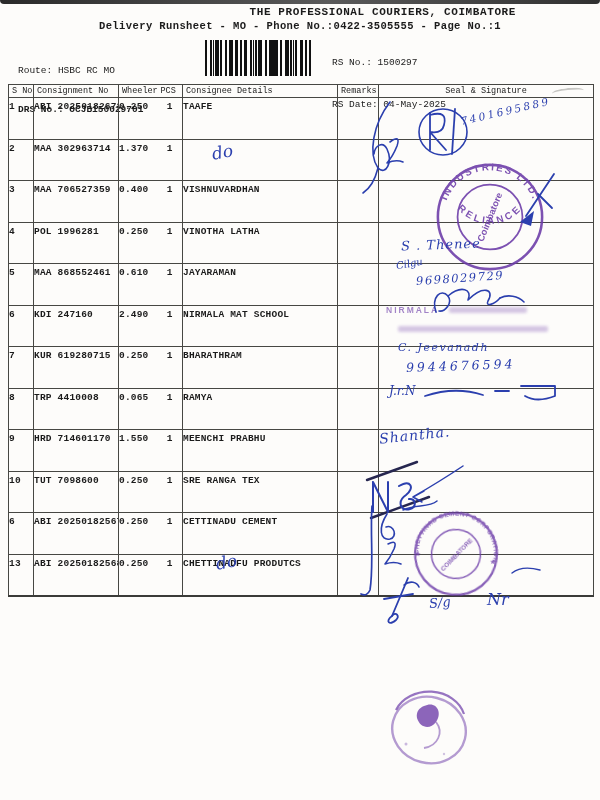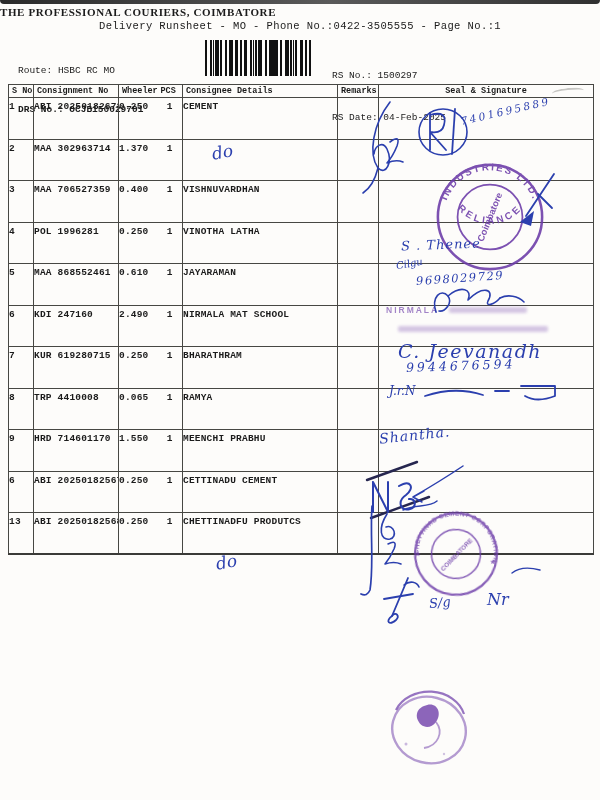--- a/index.html
+++ b/index.html
@@ -9,40 +9,40 @@
     font-family:"Liberation Mono","DejaVu Sans Mono",monospace;
     color:var(--text,#1b1b1b);
   }
   
   .scan-topbar{position:absolute;left:0;top:0;width:600px;height:4px;
     background:linear-gradient(90deg,#2a2a2a,#5a5a5a 55%,#303030);
     border-radius:0 0 4px 4px;}
   .scan-smudge{position:absolute;left:552px;top:88px;width:32px;height:6px;
     border-top:2px solid #9a9a96;opacity:.55;transform:rotate(-6deg);border-radius:50%;}
   
-  .doc-title{position:absolute;left:0;top:6px;width:516px;text-align:left;
-    font-weight:bold;font-size:11px;letter-spacing:.6px;white-space:nowrap;font-family:Liberation Serif, serif;}
+  .doc-title{position:absolute;left:0;top:6px;width:516px;text-align:right;
+    font-weight:bold;font-size:11px;letter-spacing:.6px;white-space:nowrap;}
   .doc-subtitle{position:absolute;left:0;top:20px;width:600px;text-align:center;
-    font-weight:normal;font-size:10.5px;letter-spacing:.4px;white-space:nowrap;}
+    font-weight:bold;font-size:10.5px;letter-spacing:.4px;white-space:nowrap;}
   .info-left{position:absolute;left:18px;top:38px;font-size:9.5px;line-height:13px;white-space:pre;}
   .info-left .b{font-weight:bold;}
-  .info-right{position:absolute;left:332px;top:41px;font-size:9.5px;line-height:14px;white-space:pre;}
+  .info-right{position:absolute;left:332px;top:28px;font-size:9.5px;line-height:14px;white-space:pre;}
   .barcode{position:absolute;left:205px;top:40px;width:106px;height:36px;
     background-image:
       repeating-linear-gradient(90deg,#111 0 2px,transparent 2px 5px),
       repeating-linear-gradient(90deg,#111 0 1px,transparent 1px 8px),
       repeating-linear-gradient(90deg,transparent 0 11px,#111 11px 14px);}
   
   .runsheet{position:absolute;left:8px;top:84px;width:585px;
     border-collapse:collapse;table-layout:fixed;}
   .runsheet th,.runsheet td{border:1px solid #474743;padding:0;vertical-align:top;overflow:hidden;}
   .runsheet{border:1.5px solid #3b3b38;border-bottom:2px solid #3b3b38;}
   .runsheet thead tr{height:13px;}
   .runsheet tbody tr{height:41.5px;}
-  .runsheet th{font-size:8.5px;font-weight:bold;text-align:left;padding:1px 0 0 3px;white-space:nowrap;}
+  .runsheet th{font-size:8.5px;font-weight:normal;text-align:left;padding:1px 0 0 3px;white-space:nowrap;}
   .runsheet th.c-seal{text-align:center;padding-left:0;}
   .runsheet td{font-size:9.5px;font-weight:bold;padding-top:3px;white-space:nowrap;letter-spacing:.2px;}
   .c-sno{padding-left:4px;}
   .c-con{padding-left:3px;}
   .c-wt{padding-left:3px;border-right:none !important;}
   .c-pcs{text-align:center;border-left:none !important;}
   .c-cons{padding-left:9px;}
   
   .annotations{position:absolute;left:0;top:0;width:600px;height:800px;pointer-events:none;}
   .hw{position:absolute;font-family:"DejaVu Serif",serif;font-style:italic;
@@ -70,21 +70,21 @@
 
 <div class="info-left">
   <div>Route: HSBC RC MO</div>
   <div class="b">DRS No.: OCJB150029701</div>
 </div>
 
 <div class="barcode"></div>
 
 <div class="info-right">
   <div>RS No.: 1500297</div>
-  <div>RS Date: 04-Feb-2025</div>
+  <div>RS Date: 04-May-2025</div>
 </div>
 
 <table class="runsheet">
   <colgroup>
     <col style="width:25px">
       <col style="width:85px">
       <col style="width:39px">
       <col style="width:25px">
     <col style="width:155px">
       <col style="width:41px">
@@ -100,21 +100,21 @@
       <th>Remarks</th>
       <th class="c-seal">Seal &amp; Signature</th>
     </tr>
   </thead>
   <tbody>
   <tr>
     <td class="c-sno">1</td>
     <td class="c-con">ABI 20250182678</td>
     <td class="c-wt">0.250</td>
     <td class="c-pcs">1</td>
-    <td class="c-cons">CEMENT</td>
+    <td class="c-cons">TAAFE</td>
     <td class="c-rem"></td>
     <td class="c-seal"></td>
   </tr>
 
   <tr>
     <td class="c-sno">2</td>
     <td class="c-con">MAA 302963714</td>
     <td class="c-wt">1.370</td>
     <td class="c-pcs">1</td>
     <td class="c-cons"></td>
@@ -185,20 +185,29 @@
   <tr>
     <td class="c-sno">9</td>
     <td class="c-con">HRD 714601170</td>
     <td class="c-wt">1.550</td>
     <td class="c-pcs">1</td>
     <td class="c-cons">MEENCHI PRABHU</td>
     <td class="c-rem"></td>
     <td class="c-seal"></td>
   </tr>
 
+  <tr>
+    <td class="c-sno">10</td>
+    <td class="c-con">TUT 7098600</td>
+    <td class="c-wt">0.250</td>
+    <td class="c-pcs">1</td>
+    <td class="c-cons">SRE RANGA TEX</td>
+    <td class="c-rem"></td>
+    <td class="c-seal"></td>
+  </tr>
 
   <tr>
     <td class="c-sno">6</td>
     <td class="c-con">ABI 20250182567</td>
     <td class="c-wt">0.250</td>
     <td class="c-pcs">1</td>
     <td class="c-cons">CETTINADU CEMENT</td>
     <td class="c-rem"></td>
     <td class="c-seal"></td>
   </tr>
@@ -267,21 +276,21 @@
     <span class="blurbar" style="width:78px;"></span><br>
     <span class="blurbar" style="width:150px;margin-left:12px;margin-top:3px;"></span>
   </div>
 
   <svg class="svgabs" style="left:428px;top:284px;" width="105" height="38" viewBox="0 0 105 38">
     <path class="ink" stroke-width="1.6" d="M8,28 C3,13 13,4 20,12 C25,19 17,28 11,27"></path>
     <path class="ink" stroke-width="1.6" d="M20,12 C33,1 45,5 40,16 C55,1 67,5 60,17 C57,23 66,21 72,14"></path>
     <path class="ink" stroke-width="1.6" d="M72,14 C80,10 90,12 96,18"></path>
   </svg>
 
-  <div class="hw" style="left:398px;top:342px;font-size:19px;letter-spacing:1.5px;">C. Jeevanadh</div>
+  <div class="hw" style="left:398px;top:342px;font-size:11px;letter-spacing:1.5px;">C. Jeevanadh</div>
 
   <div class="hw" style="left:406px;top:360px;font-size:12.5px;letter-spacing:3px;transform:rotate(-2deg);">9944676594</div>
 
   <div class="hw" style="left:389px;top:385px;font-size:12px;">J.r.N</div>
   <svg class="svgabs" style="left:425px;top:382px;" width="140" height="24" viewBox="0 0 140 24">
     <path class="ink" stroke-width="1.8" d="M0,14 Q30,4 58,13"></path>
     <path class="ink" stroke-width="1.8" d="M70,9 L84,9"></path>
     <path class="ink" stroke-width="1.8" d="M96,4 L130,4 L130,14 Q112,21 100,14"></path>
   </svg>
 

